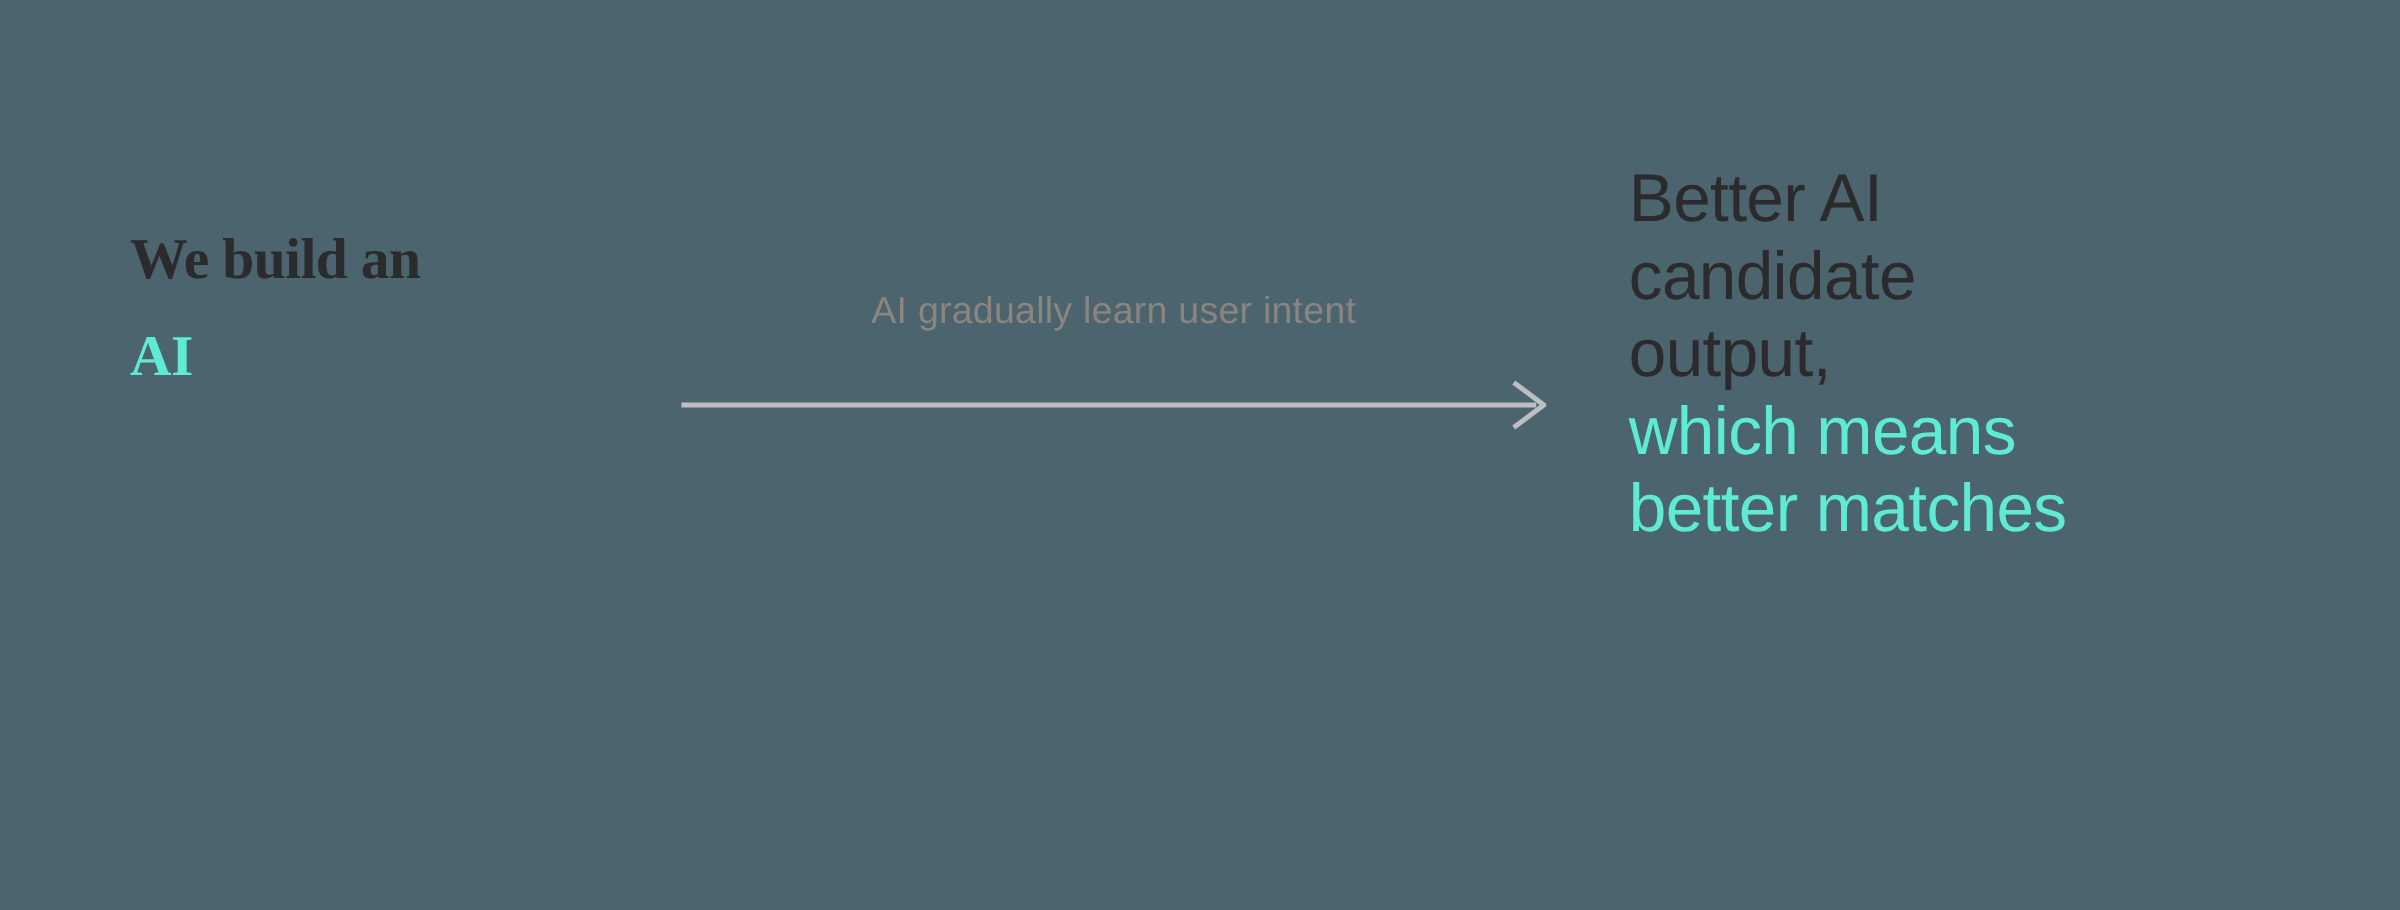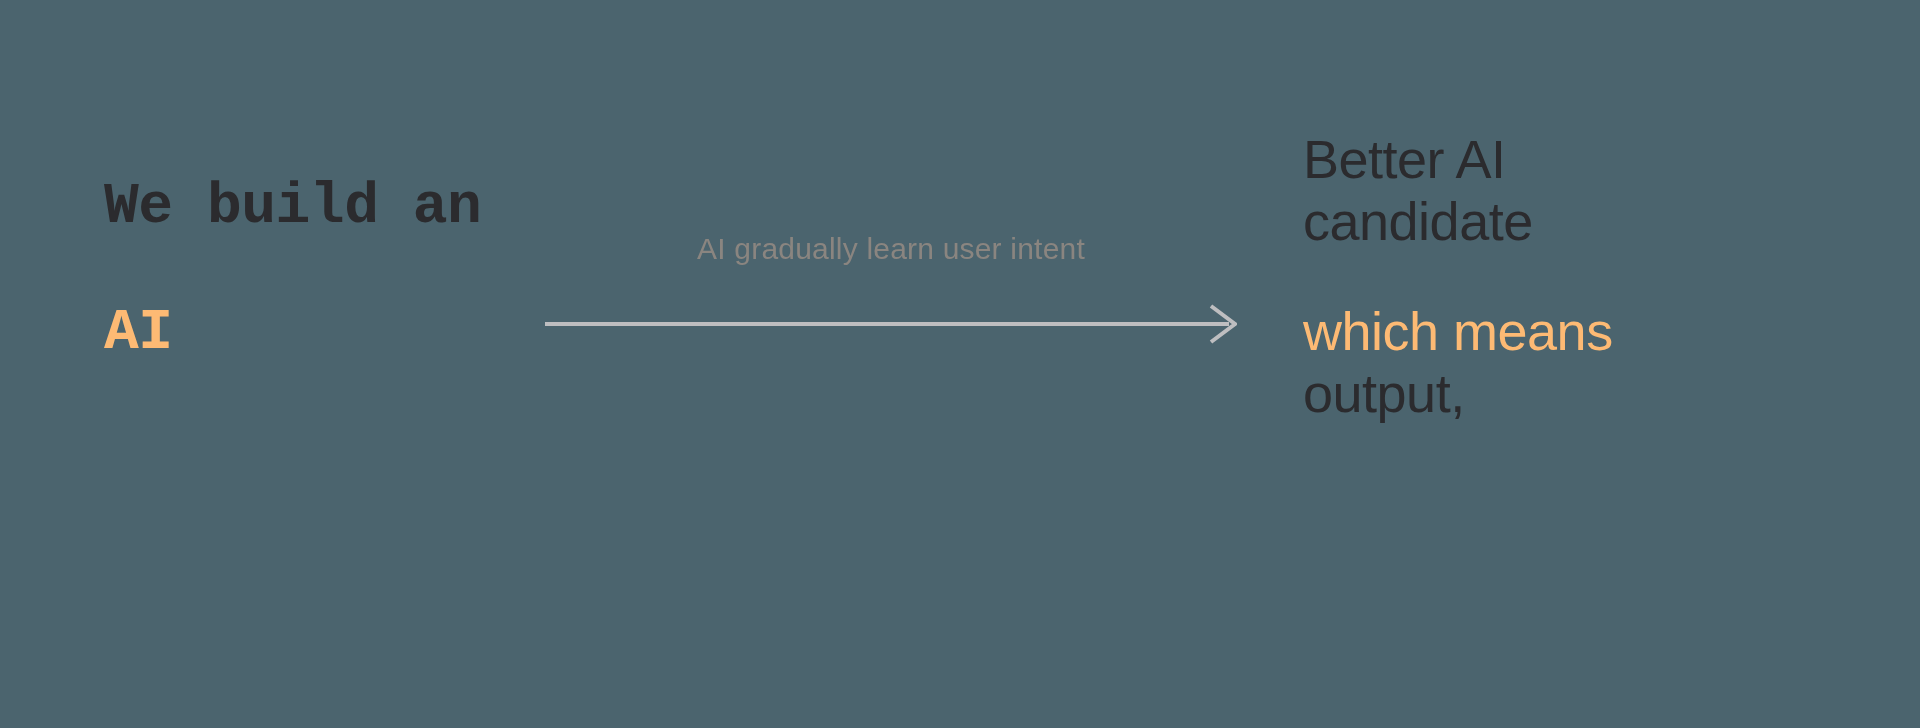--- a/index.html
+++ b/index.html
@@ -22,29 +22,29 @@
   }
 
   
   .left-block {
     position: absolute;
     left: 104px;
     top: 168px;
     width: 430px;
   }
   .left-block .line {
-    font-family: Liberation Mono, monospace;
-    font-size: 58px;
+    font-family: Liberation Serif, serif;
+    font-size: 46px;
     font-weight: 700;
     line-height: 78px;
     letter-spacing: -0.5px;
     white-space: nowrap;
   }
   .text-dark  { color: #2B2B2E; }
-  .text-blue  { color: #fdba74; margin-top: 48px; }
+  .text-blue  { color: #5eead4; }
 
   
   .arrow-group {
     position: absolute;
     left: 545px;
     top: 230px;
     width: 692px;
     height: 210px;
   }
   .arrow-label {
@@ -105,17 +105,18 @@
     <svg class="arrow-svg" viewBox="0 0 692 44" preserveAspectRatio="none">
       <line x1="0" y1="22" x2="684" y2="22" stroke="#BEBEC0" stroke-width="4" stroke-linecap="butt"></line>
       <polyline points="666,4 690,22 666,40" fill="none" stroke="#BEBEC0" stroke-width="4" stroke-linecap="butt" stroke-linejoin="miter"></polyline>
     </svg>
 
   </div>
 
   <div class="right-block">
     <div class="line text-dark">Better AI</div>
     <div class="line text-dark">candidate</div>
+    <div class="line text-dark">output,</div>
     <div class="line text-blue">which means</div>
-    <div class="line text-dark">output,</div>
+    <div class="line text-blue">better matches</div>
   </div>
 
 </div>
 
 </body></html>

